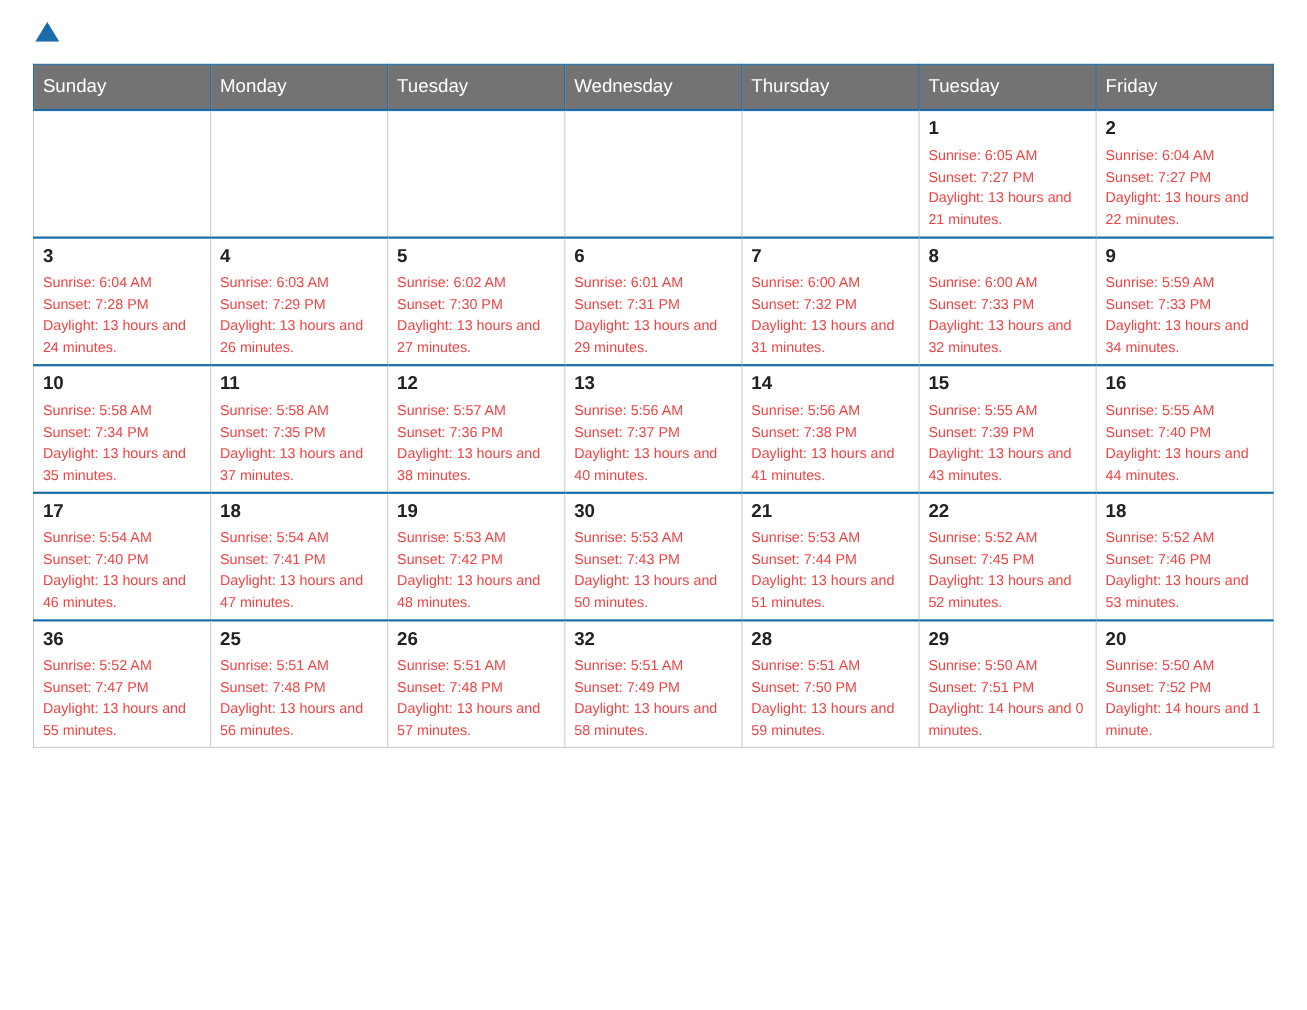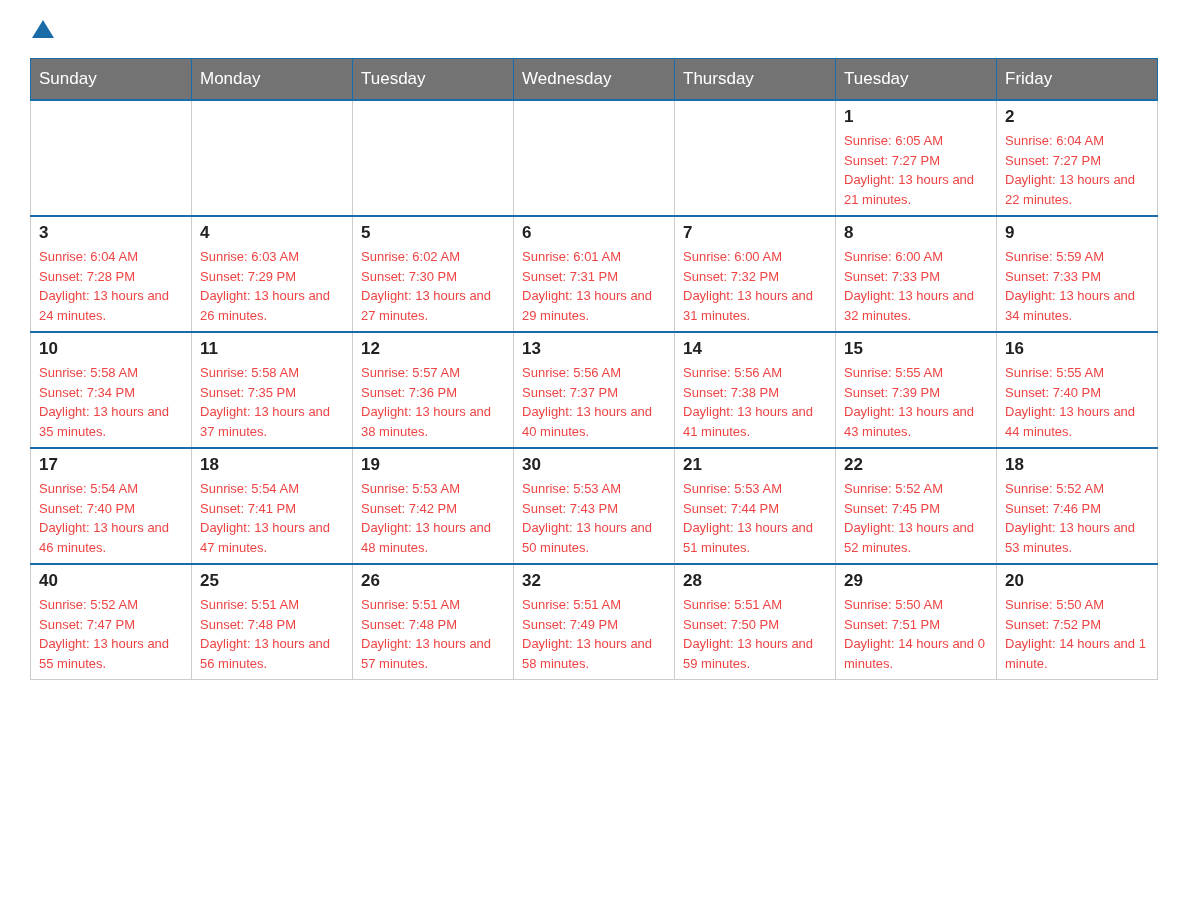--- a/index.html
+++ b/index.html
@@ -228,21 +228,21 @@
           <span class="day-number">22</span>
           <div class="day-info">Sunrise: 5:52 AM<br>Sunset: 7:45 PM<br>Daylight: 13 hours and 52 minutes.</div>
         </td>
         <td>
           <span class="day-number">18</span>
           <div class="day-info">Sunrise: 5:52 AM<br>Sunset: 7:46 PM<br>Daylight: 13 hours and 53 minutes.</div>
         </td>
       </tr>
       <tr class="week-row">
         <td>
-          <span class="day-number">40</span>
+          <span class="day-number">36</span>
           <div class="day-info">Sunrise: 5:52 AM<br>Sunset: 7:47 PM<br>Daylight: 13 hours and 55 minutes.</div>
         </td>
         <td>
           <span class="day-number">25</span>
           <div class="day-info">Sunrise: 5:51 AM<br>Sunset: 7:48 PM<br>Daylight: 13 hours and 56 minutes.</div>
         </td>
         <td>
           <span class="day-number">26</span>
           <div class="day-info">Sunrise: 5:51 AM<br>Sunset: 7:48 PM<br>Daylight: 13 hours and 57 minutes.</div>
         </td>

